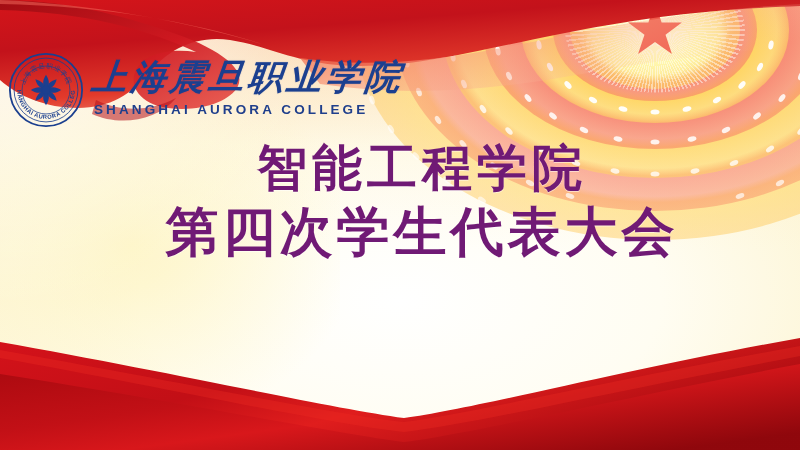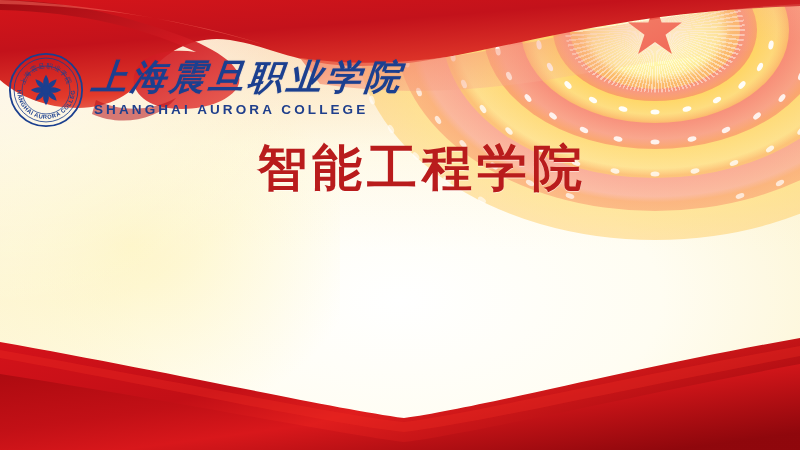--- a/index.html
+++ b/index.html
@@ -133,21 +133,21 @@
   .title-block {
     position: absolute;
     left: 0; right: 0; top: 136px;
     text-align: center;
   }
   .title-line {
     font-family: "Liberation Serif", serif;
     font-weight: 700;
     font-size: 50px;
     line-height: 64px;
-    color: #b91c1c;
+    color: #701a75;
     letter-spacing: 5px;
     white-space: nowrap;
     text-shadow: 0 1px 0 rgba(255,255,255,.5);
     padding-left: 44px;
   }
   .title-line.l2 { font-size: 53px; letter-spacing: 4px; }
 
   
   .sub-block {
     position: absolute;
@@ -337,16 +337,17 @@
       </g>
       <circle cx="50" cy="50" r="5.4" fill="#1b3f8f"></circle>
     </svg>
 
     <div class="logo-cn">上海震旦职业学院</div>
     <div class="logo-en">SHANGHAI AURORA COLLEGE</div>
   </div>
 
   <div class="title-block">
     <div class="title-line l1">智能工程学院</div>
+    <div class="title-line l2">第四次学生代表大会</div>
   </div>
 
 
 </div>
 
 </body></html>

